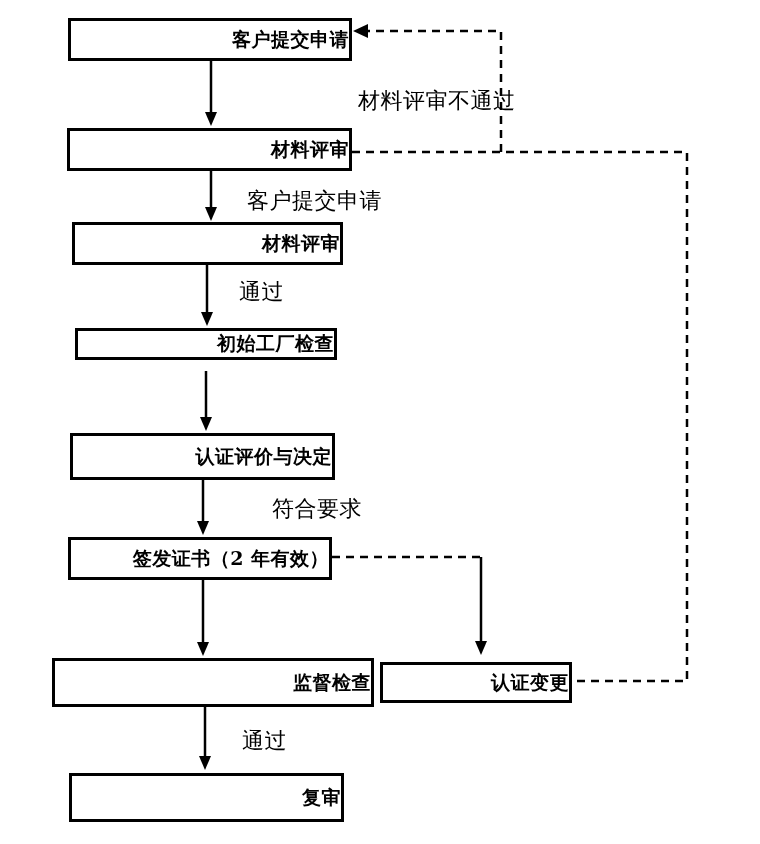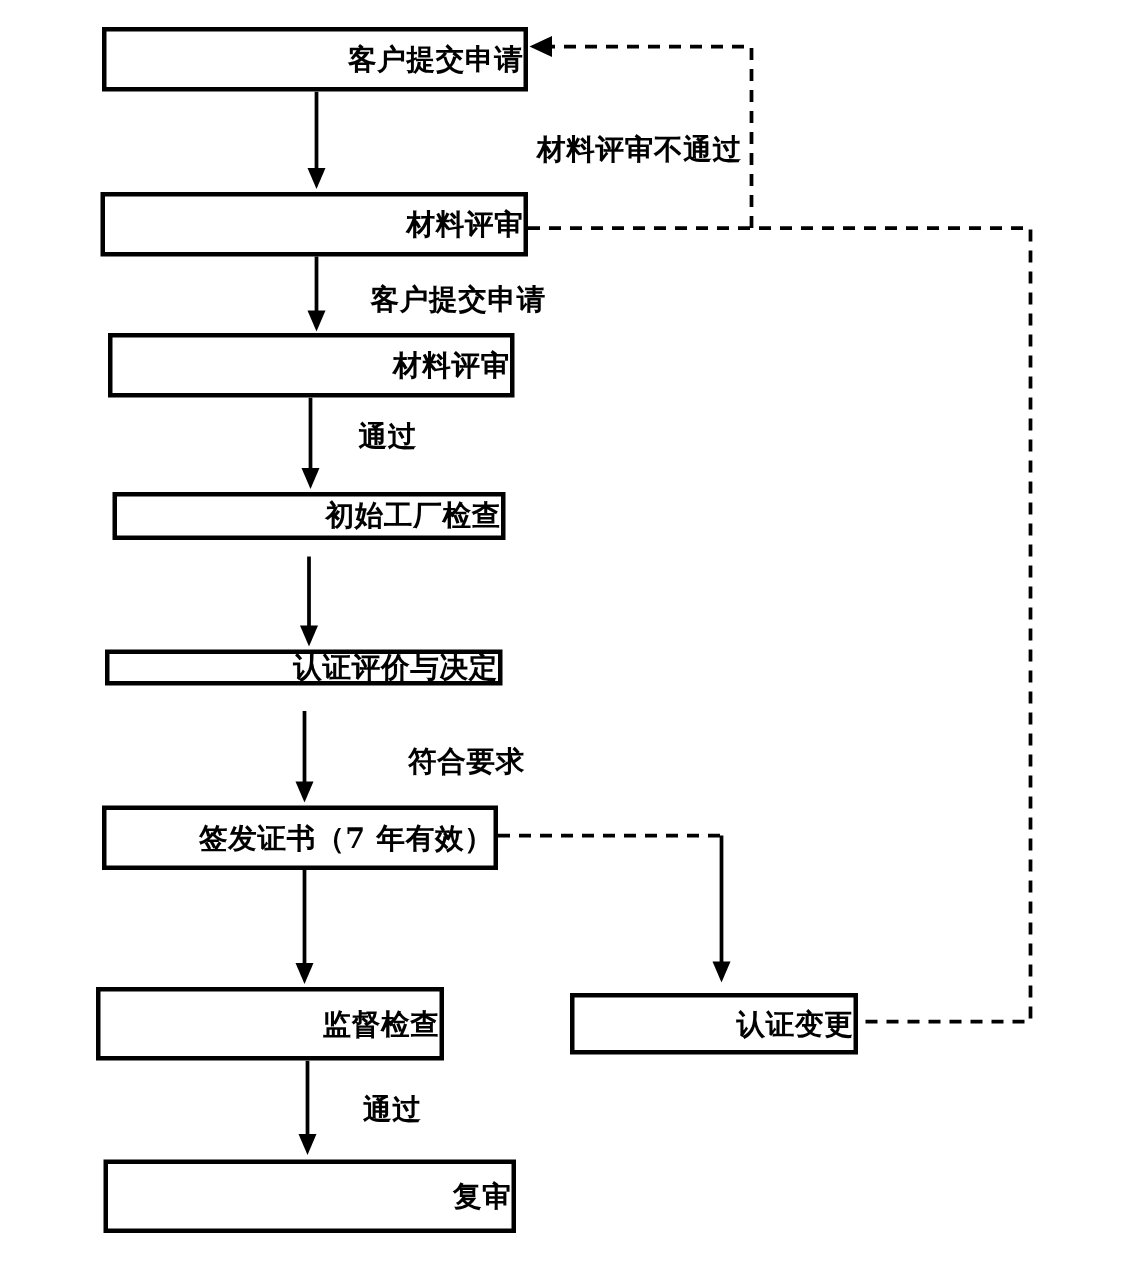--- a/index.html
+++ b/index.html
@@ -43,22 +43,22 @@
     display: flex;
     align-items: center;
     justify-content: flex-end;
     font-size: 19px;
     letter-spacing: 0.5px;
     white-space: nowrap;
     font-weight: bold;
   }
   .edge-label {
     position: absolute;
-    font-weight: bold;
-    font-size: 19px;
+    font-weight: normal;
+    font-size: 22px;
     letter-spacing: 0.5px;
     line-height: 21px;
     white-space: nowrap;
   }
 </style>
 </head>
 <body>
 
 <div class="canvas">
 
@@ -118,29 +118,29 @@
   </div>
 
   <div class="box" style="left:72px;top:222px;width:271px;height:43px">
     <span>材料评审</span>
   </div>
 
   <div class="box" style="left:75px;top:328px;width:262px;height:32px">
     <span>初始工厂检查</span>
   </div>
 
-  <div class="box" style="left:70px;top:433px;width:265px;height:24px">
+  <div class="box" style="left:70px;top:433px;width:265px;height:47px">
     <span>认证评价与决定</span>
   </div>
 
   <div class="box" style="left:68px;top:537px;width:264px;height:43px">
-    <span>签发证书（7 年有效）</span>
+    <span>签发证书（2 年有效）</span>
   </div>
 
-  <div class="box" style="left:64px;top:658px;width:232px;height:49px">
+  <div class="box" style="left:52px;top:658px;width:322px;height:49px">
     <span>监督检查</span>
   </div>
 
   <div class="box" style="left:380px;top:662px;width:192px;height:41px">
     <span>认证变更</span>
   </div>
 
   <div class="box" style="left:69px;top:773px;width:275px;height:49px">
     <span>复审</span>
   </div>

